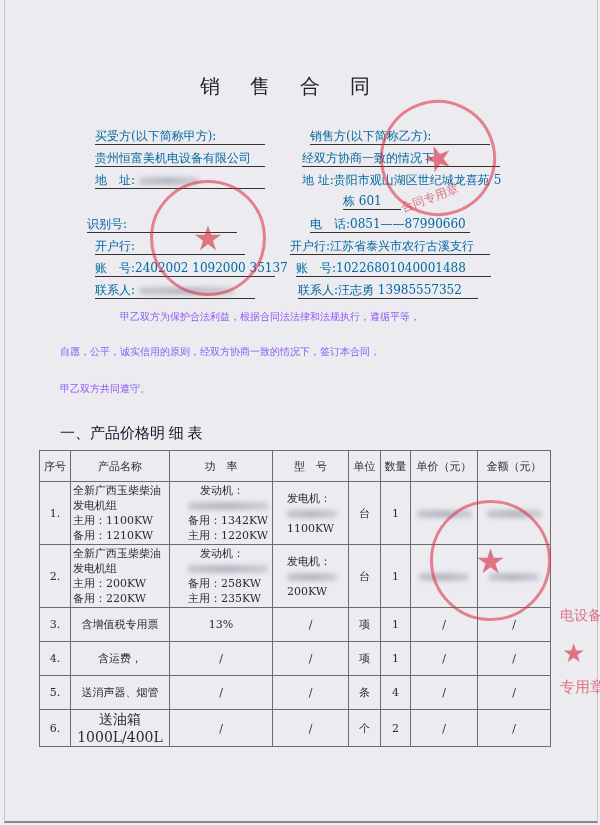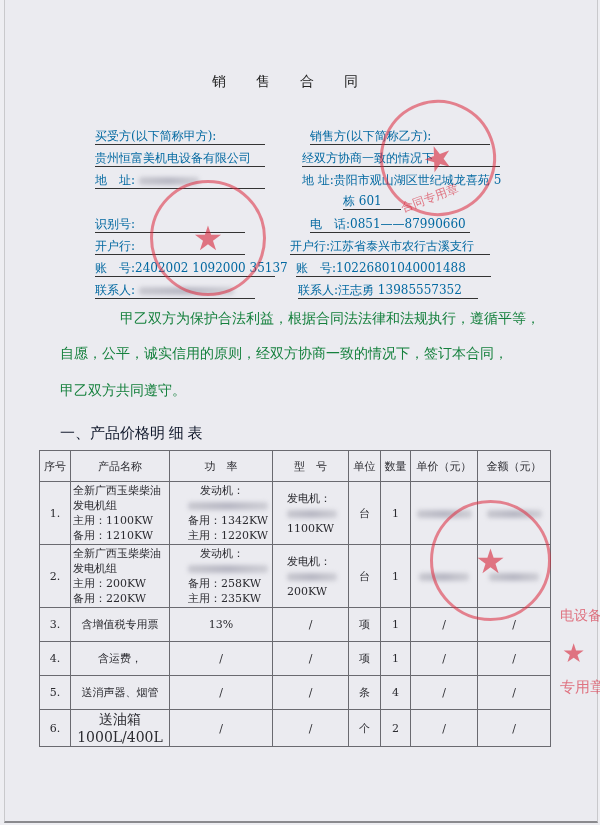--- a/index.html
+++ b/index.html
@@ -10,34 +10,34 @@
     color: #2a2a2e;
     position: relative;
   }
   .page {
     position: absolute; left: 4px; top: 0; width: 592px; height: 821px;
     background: #ebebf0;
     border-left: 1px solid #c9c9cc; border-right: 1px solid #c9c9cc; border-bottom: 2px solid #8a8a8e;
   }
   .title {
     position: absolute; top: 73px; left: 0; width: 600px; text-align: center;
-    font-size: 14px; letter-spacing: 30px; color: #222;
+    font-size: 20px; letter-spacing: 30px; color: #222;
     font-family: "DejaVu Sans", sans-serif;
   }
   .field {
     position: absolute; font-size: 12px; height: 16px; line-height: 16px;
     border-bottom: 1px solid #333; white-space: nowrap; color: #0369a1;
   }
   .blur {
     display: inline-block; height: 8px; vertical-align: middle;
     background: linear-gradient(90deg, #c8c8d0, #b8b8c4, #cfcfd6);
     filter: blur(2px); border-radius: 3px; margin-left: 4px;
   }
   .para {
-    position: absolute; left: 60px; width: 460px; font-size: 14px; color: #15803d;
+    position: absolute; left: 60px; width: 460px; font-size: 10px; color: #8b5cf6;
     font-family: Liberation Serif, serif;
   }
   .section {
     position: absolute; left: 60px; top: 424px; font-size: 15px;
     font-family: Liberation Serif, serif; color: #0f172a;
   }
   table.items {
     position: absolute; left: 39px; top: 450px; width: 511px;
     border-collapse: collapse; table-layout: fixed; font-size: 11px;
   }
@@ -65,21 +65,21 @@
 
 <div class="page"></div>
 
 <div class="title">销售合同</div>
 
 <div class="field" style="left:95px; top:128px; width:170px;">买受方(以下简称甲方):</div>
 <div class="field" style="left:95px; top:150px; width:170px;">贵州恒富美机电设备有限公司</div>
 <div class="field" style="left:95px; top:172px; width:170px;">
   <span>地　址:</span><span class="blur" style="width:60px;"></span>
 </div>
-<div class="field" style="left:95px; top:216px; width:150px;">
+<div class="field" style="left:87px; top:216px; width:150px;">
   <span>识别号:</span>
 </div>
 <div class="field" style="left:95px; top:238px; width:150px;">
   <span>开户行:</span>
 </div>
 <div class="field" style="left:95px; top:260px; width:180px;">
   <span>账　号:</span><span>2402002 1092000 35137</span>
 </div>
 <div class="field" style="left:95px; top:282px; width:160px;">
   <span>联系人:</span><span class="blur" style="width:95px;"></span>

